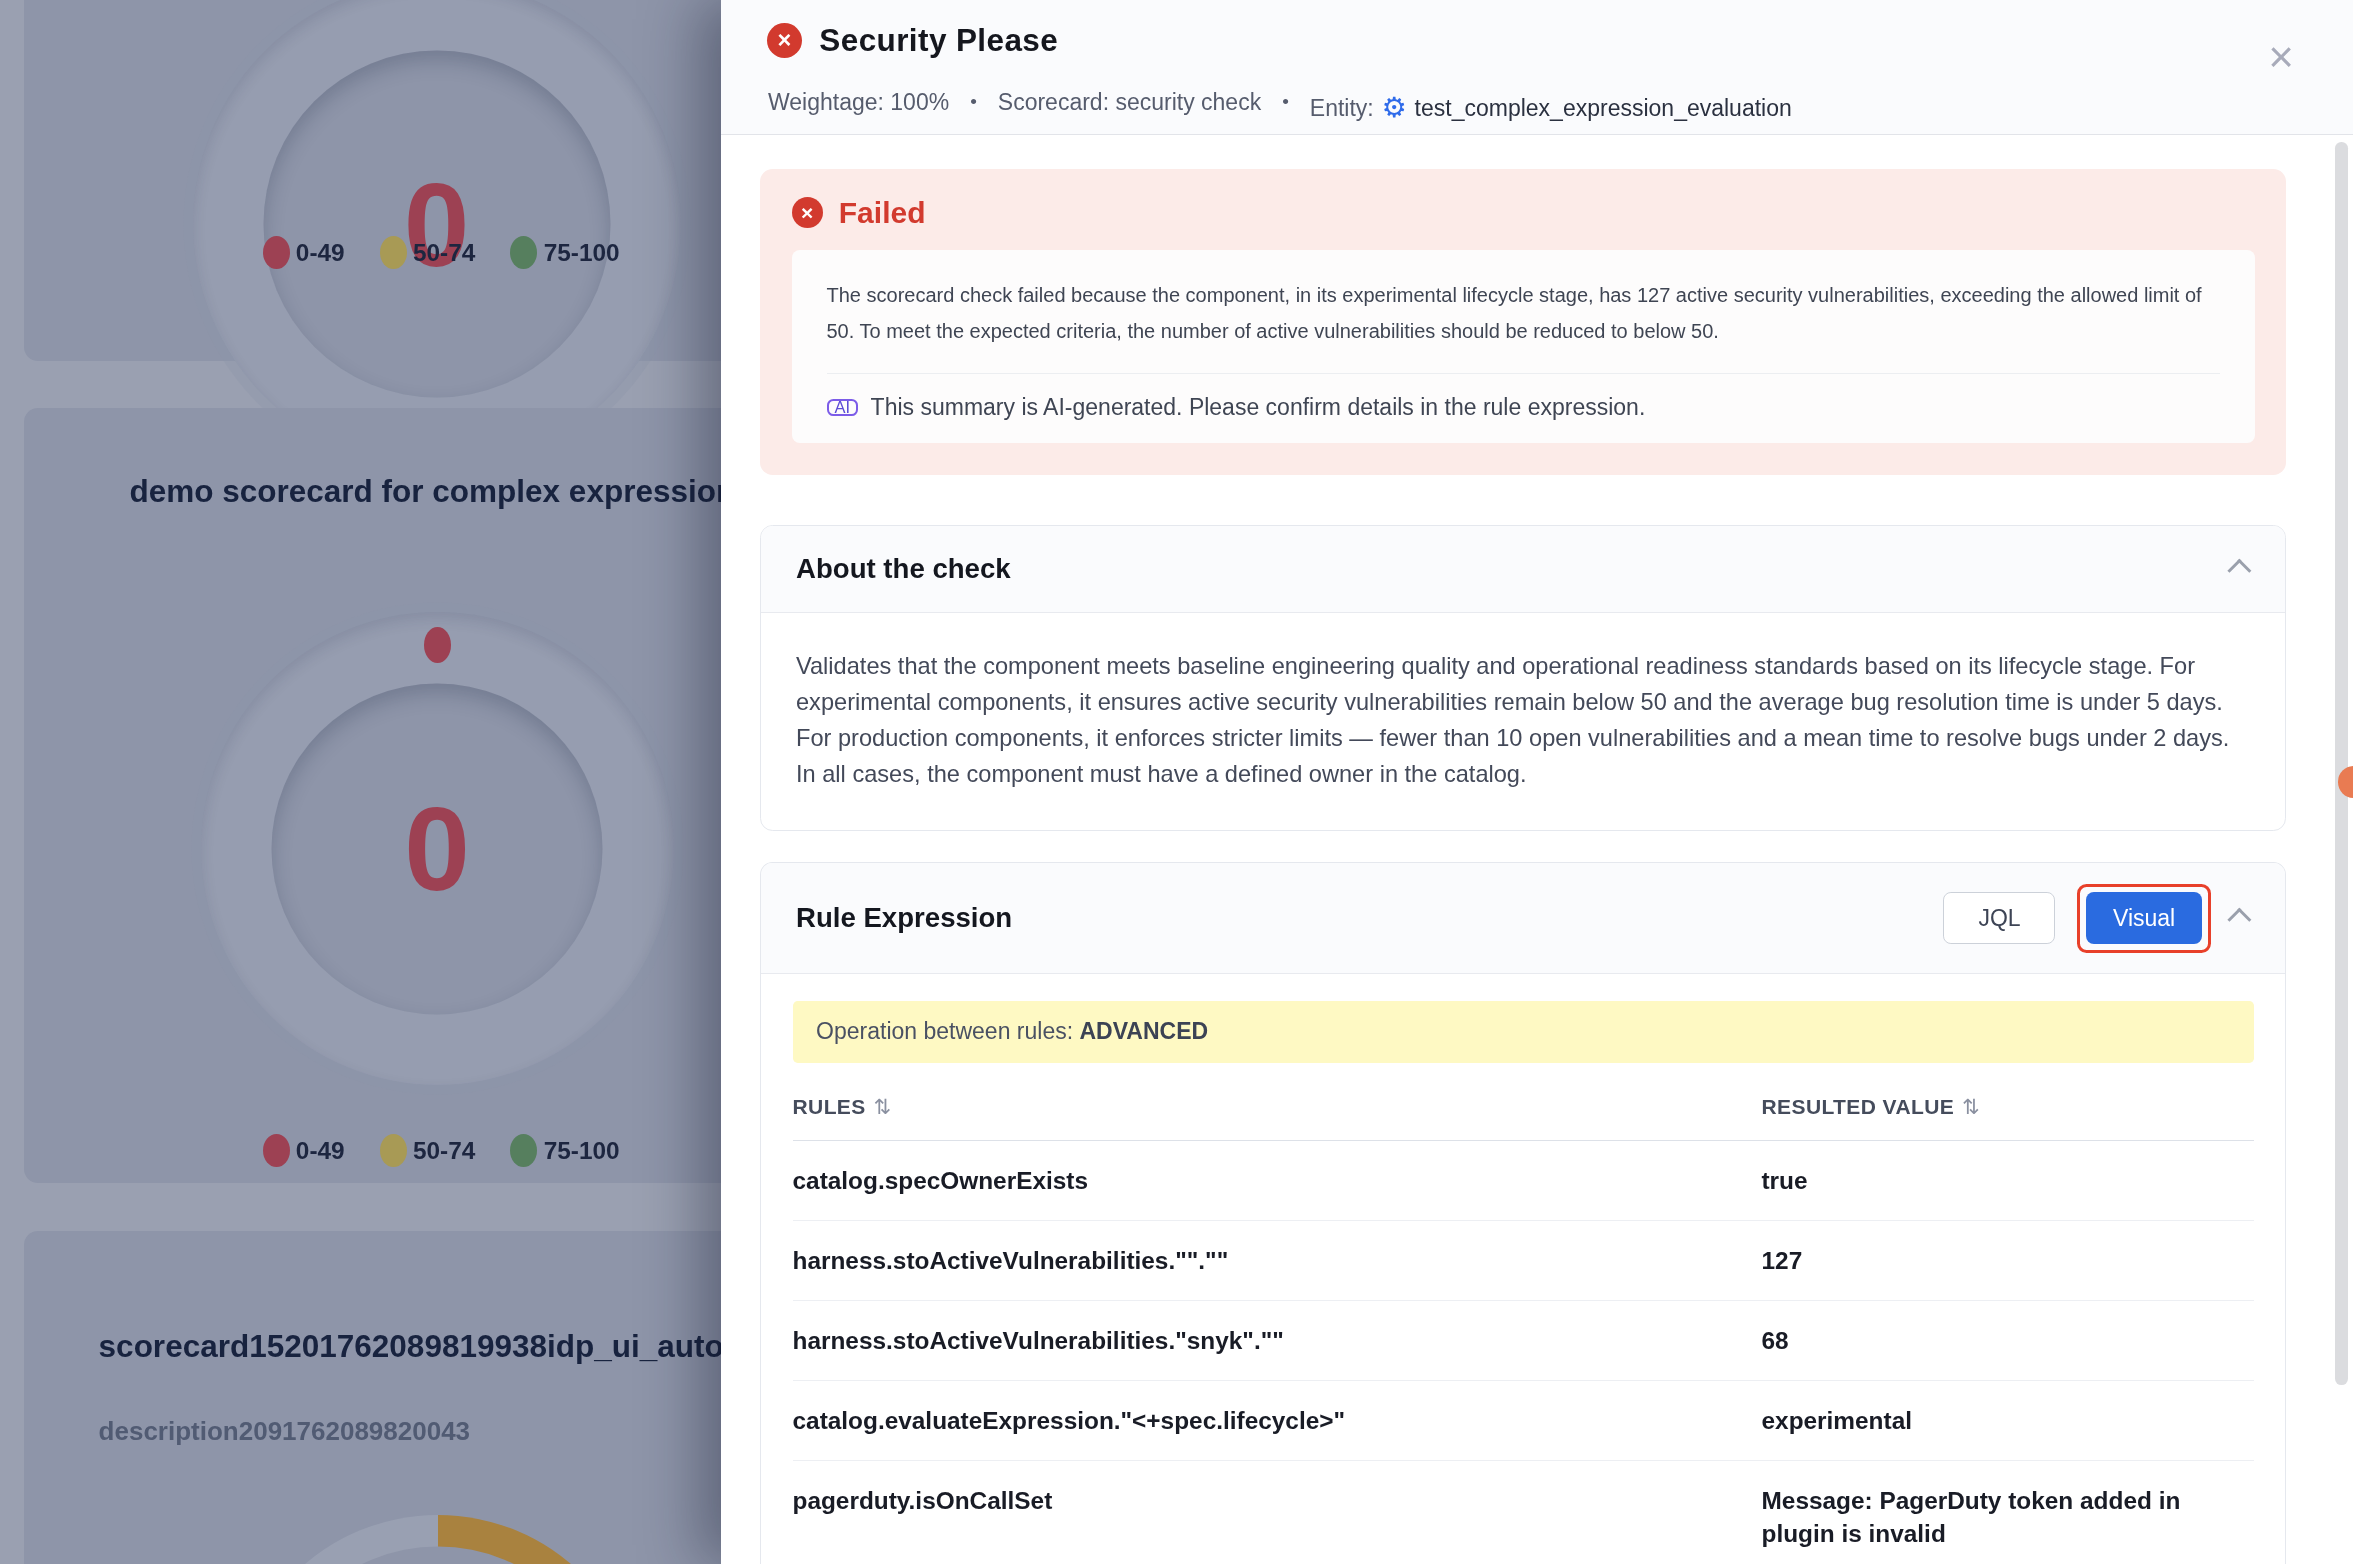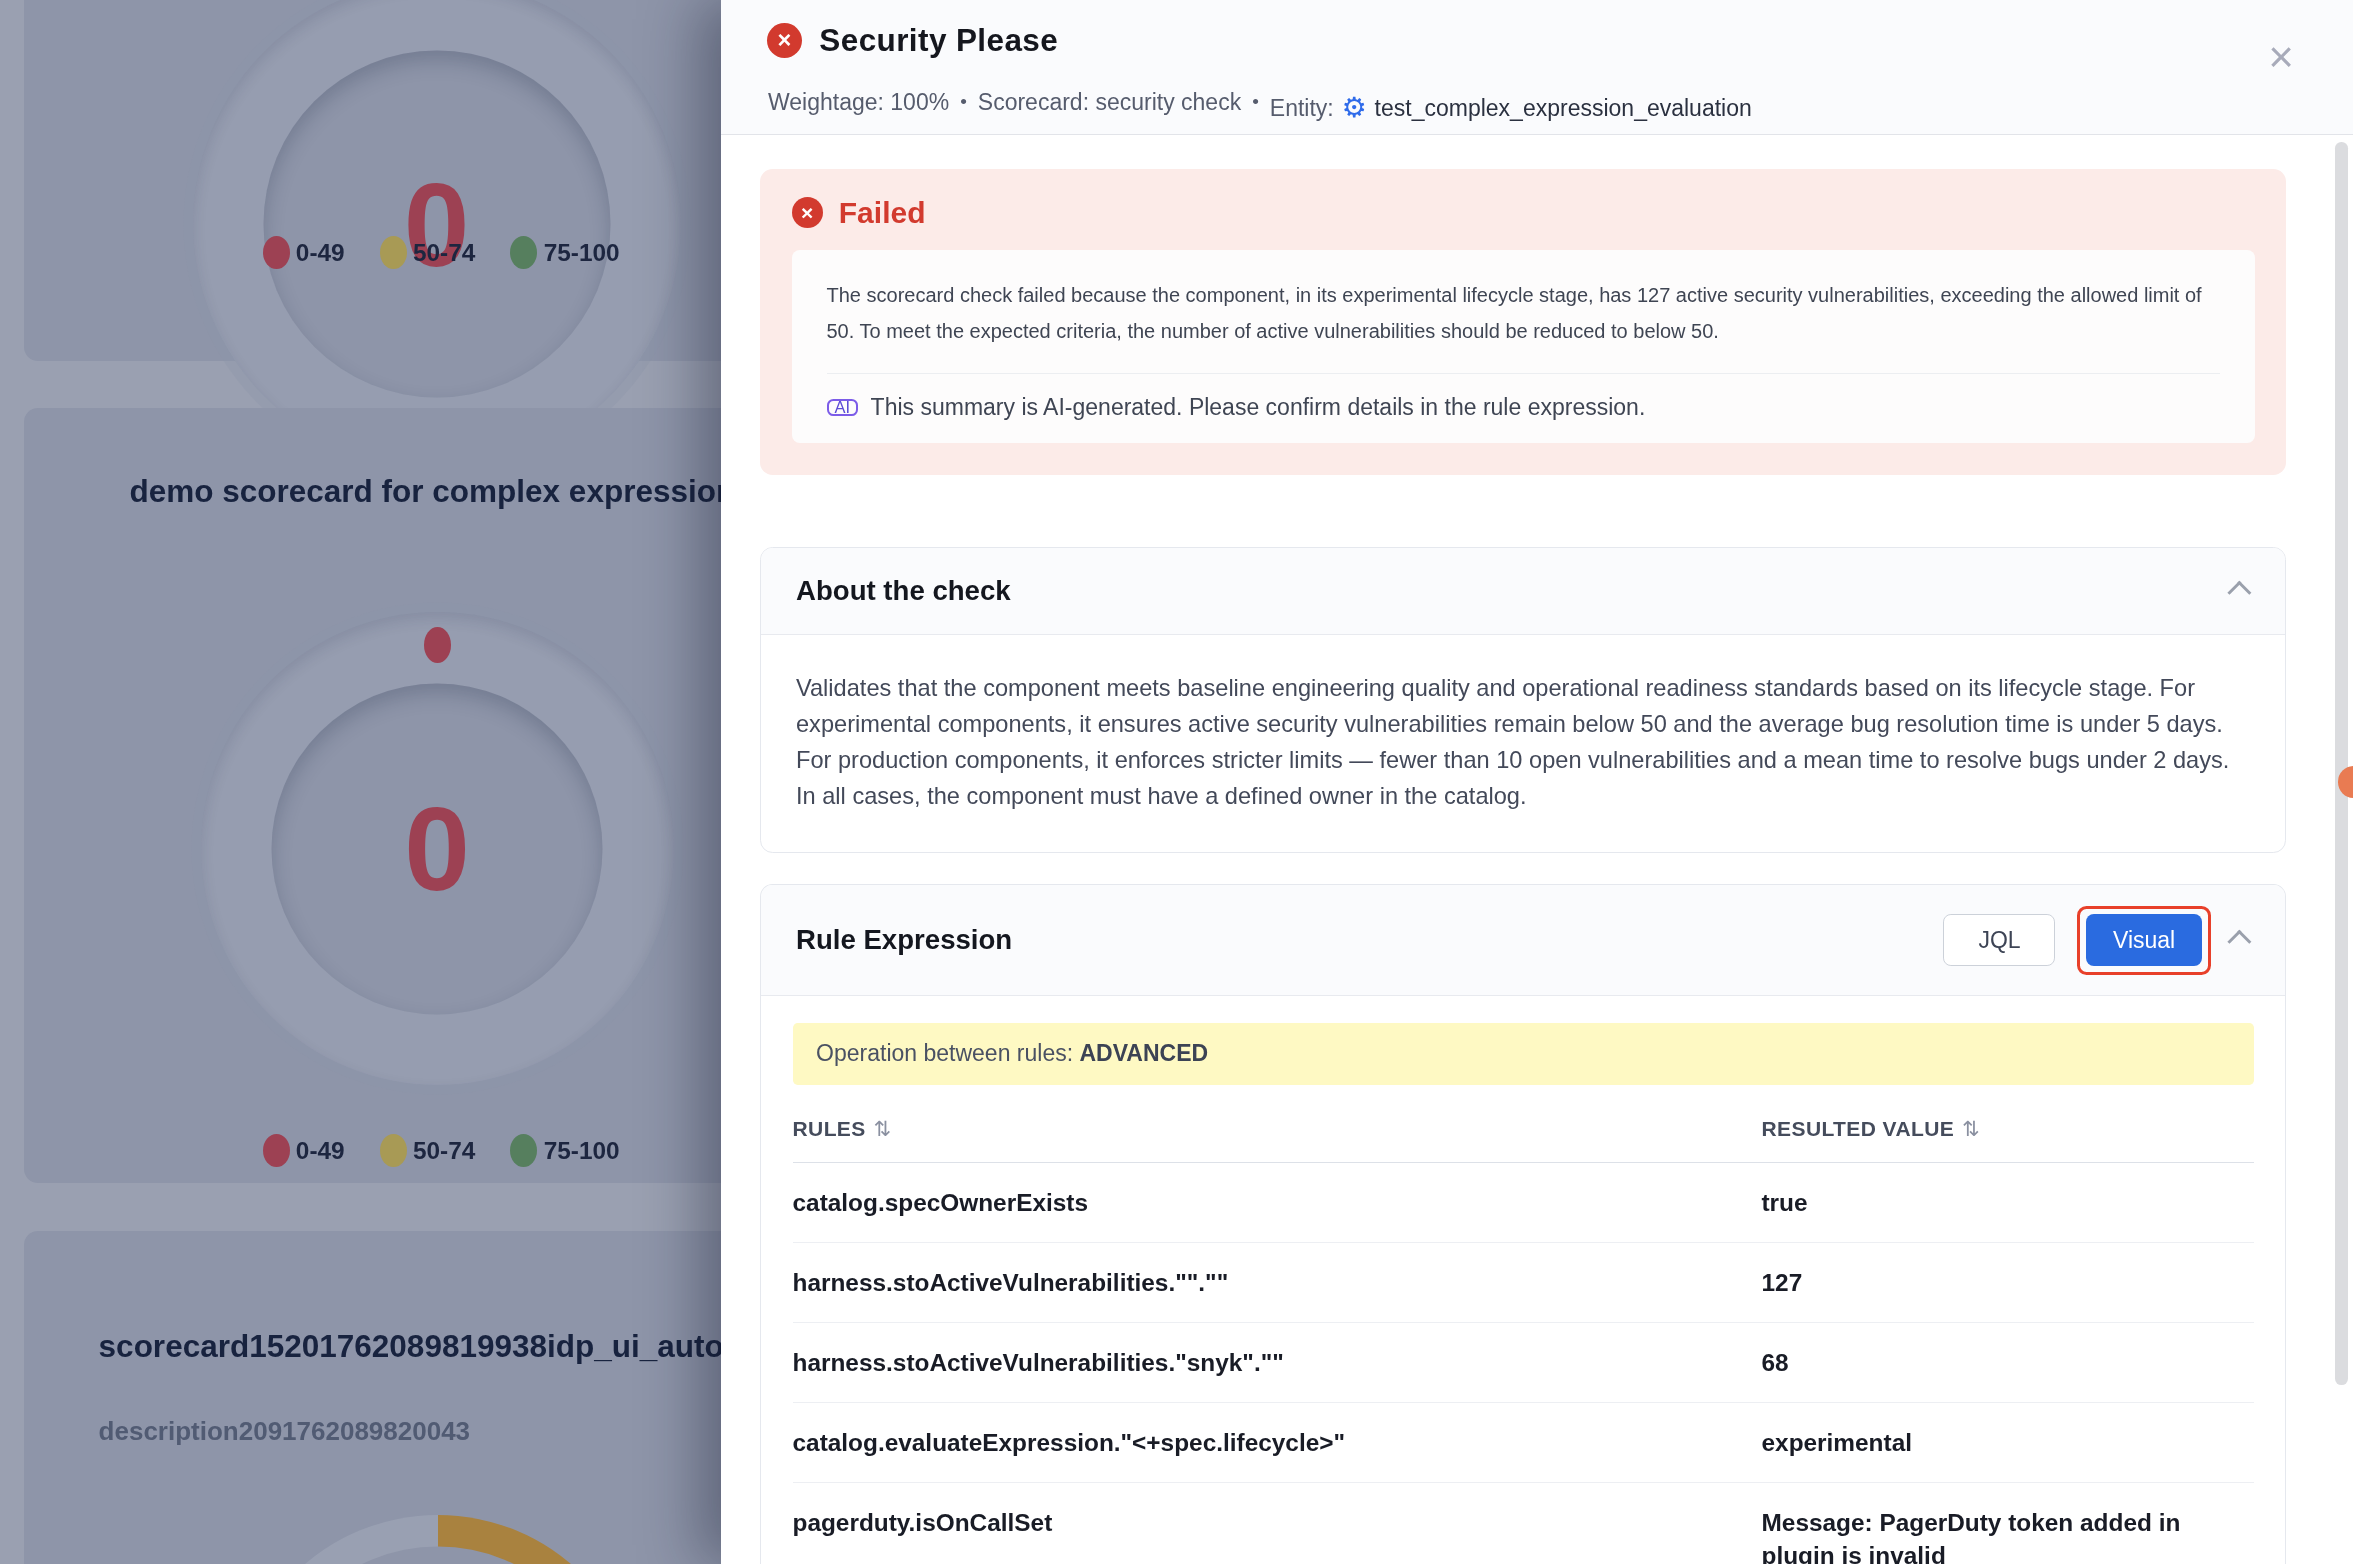--- a/index.html
+++ b/index.html
@@ -41,40 +41,40 @@
          background:conic-gradient(var(--gold-arc) 0deg 75deg, #99a0b2 75deg 360deg);}
   .ring3::after{content:""; position:absolute; left:50%; top:50%; transform:translate(-50%,-50%); width:347px; height:347px; border-radius:50%; background:#8e95a9;}
 
   
   .drawer{position:absolute; left:721px; top:0; width:1633px; height:1564px; background:#ffffff; box-shadow:-22px 0 55px rgba(18,24,46,.38);}
   .drawer-header{position:relative; height:135px; background:#fafbfd; border-bottom:1.6px solid #e2e4e9;}
   .status-icon{width:35px; height:35px; border-radius:50%; background:var(--status-red); color:#fff; display:flex; align-items:center; justify-content:center; font-size:23.6px; font-weight:bold; line-height:1;}
   .dh-titlerow{position:absolute; left:46px; top:22px; display:flex; align-items:center; gap:17.3px;}
   .dh-title{font-size:31.5px; font-weight:bold; color:#15171e; letter-spacing:0.4px;}
   .dh-close{position:absolute; right:60px; top:35px; font-size:44px; color:#a8abba; line-height:1; cursor:pointer;}
-  .dh-meta{position:absolute; left:47px; top:82px; display:flex; align-items:center; gap:11px; font-size:23px; color:#565c6d;}
+  .dh-meta{position:absolute; left:47px; top:82px; display:flex; align-items:center; gap:21px; font-size:23px; color:#565c6d;}
   .dh-meta .sep{color:#565c6d; font-size:19px;}
   .gear{color:var(--gear-blue); font-size:28px; line-height:1;}
   .entity-wrap{display:flex; align-items:center; gap:7.9px;margin-top:12px;}
   .entity-name{color:#2b3140;}
 
   .drawer-body{position:absolute; top:137px; left:0; right:0; bottom:0; background:#fff; padding:31.5px 68px 0 39px;}
 
   .failed-banner{background:var(--banner-bg); border-radius:12.6px; padding:27px 31.5px 31.5px;}
   .fb-titlerow{display:flex; align-items:center; gap:15.8px;}
   .fb-title{font-size:30px; font-weight:bold; color:var(--status-red);}
   .fb-card{margin-top:20.5px; background:#fdfcfc; border-radius:7.9px; padding:27px 35px 22px;}
   .fb-msg{font-size:20px; line-height:36px; color:#3f4553;}
   .fb-divider{margin-top:23.6px; border-top:1.6px solid #eceef1;}
   .ai-row{margin-top:20.5px; display:flex; align-items:center; gap:12.6px;}
   .ai-badge{width:31.5px; height:17px; border:2.4px solid var(--ai-purple); border-radius:6.3px; color:#5b4bd6; font-size:16.5px; font-weight:normal; display:flex; align-items:center; justify-content:center;}
   .ai-note{font-size:23px; color:#3f4553;}
 
   .section-card{border:1.6px solid #e5e8ee; border-radius:12.6px; background:#fff; overflow:hidden;}
-  .about-card{margin-top:72px;}
+  .about-card{margin-top:50px;}
   .sec-head{background:#fafbfd; padding:27px 35px; display:flex; align-items:center; justify-content:space-between; border-bottom:1.6px solid #e8eaef;}
   .sec-title{font-size:27.6px; font-weight:bold; color:#14171f;}
   .chevron-up{width:17.3px; height:17.3px; border-left:3.2px solid #9aa0ac; border-top:3.2px solid #9aa0ac; transform:rotate(45deg) translateY(3.2px); cursor:pointer;}
   .about-body{padding:35px 35px 38px;}
   .about-text{font-size:23.6px; line-height:36px; color:#434959;}
 
   .rule-card{margin-top:31.5px; border-bottom:none; border-radius:12.6px 12.6px 0 0;}
   .rule-head{padding:20.5px 35px;}
   .rule-controls{display:flex; align-items:center; gap:22px;}
   .btn{height:52px; min-width:112px; padding:0 27px; border-radius:7.9px; font-size:23px; display:flex; align-items:center; justify-content:center; cursor:pointer;}

